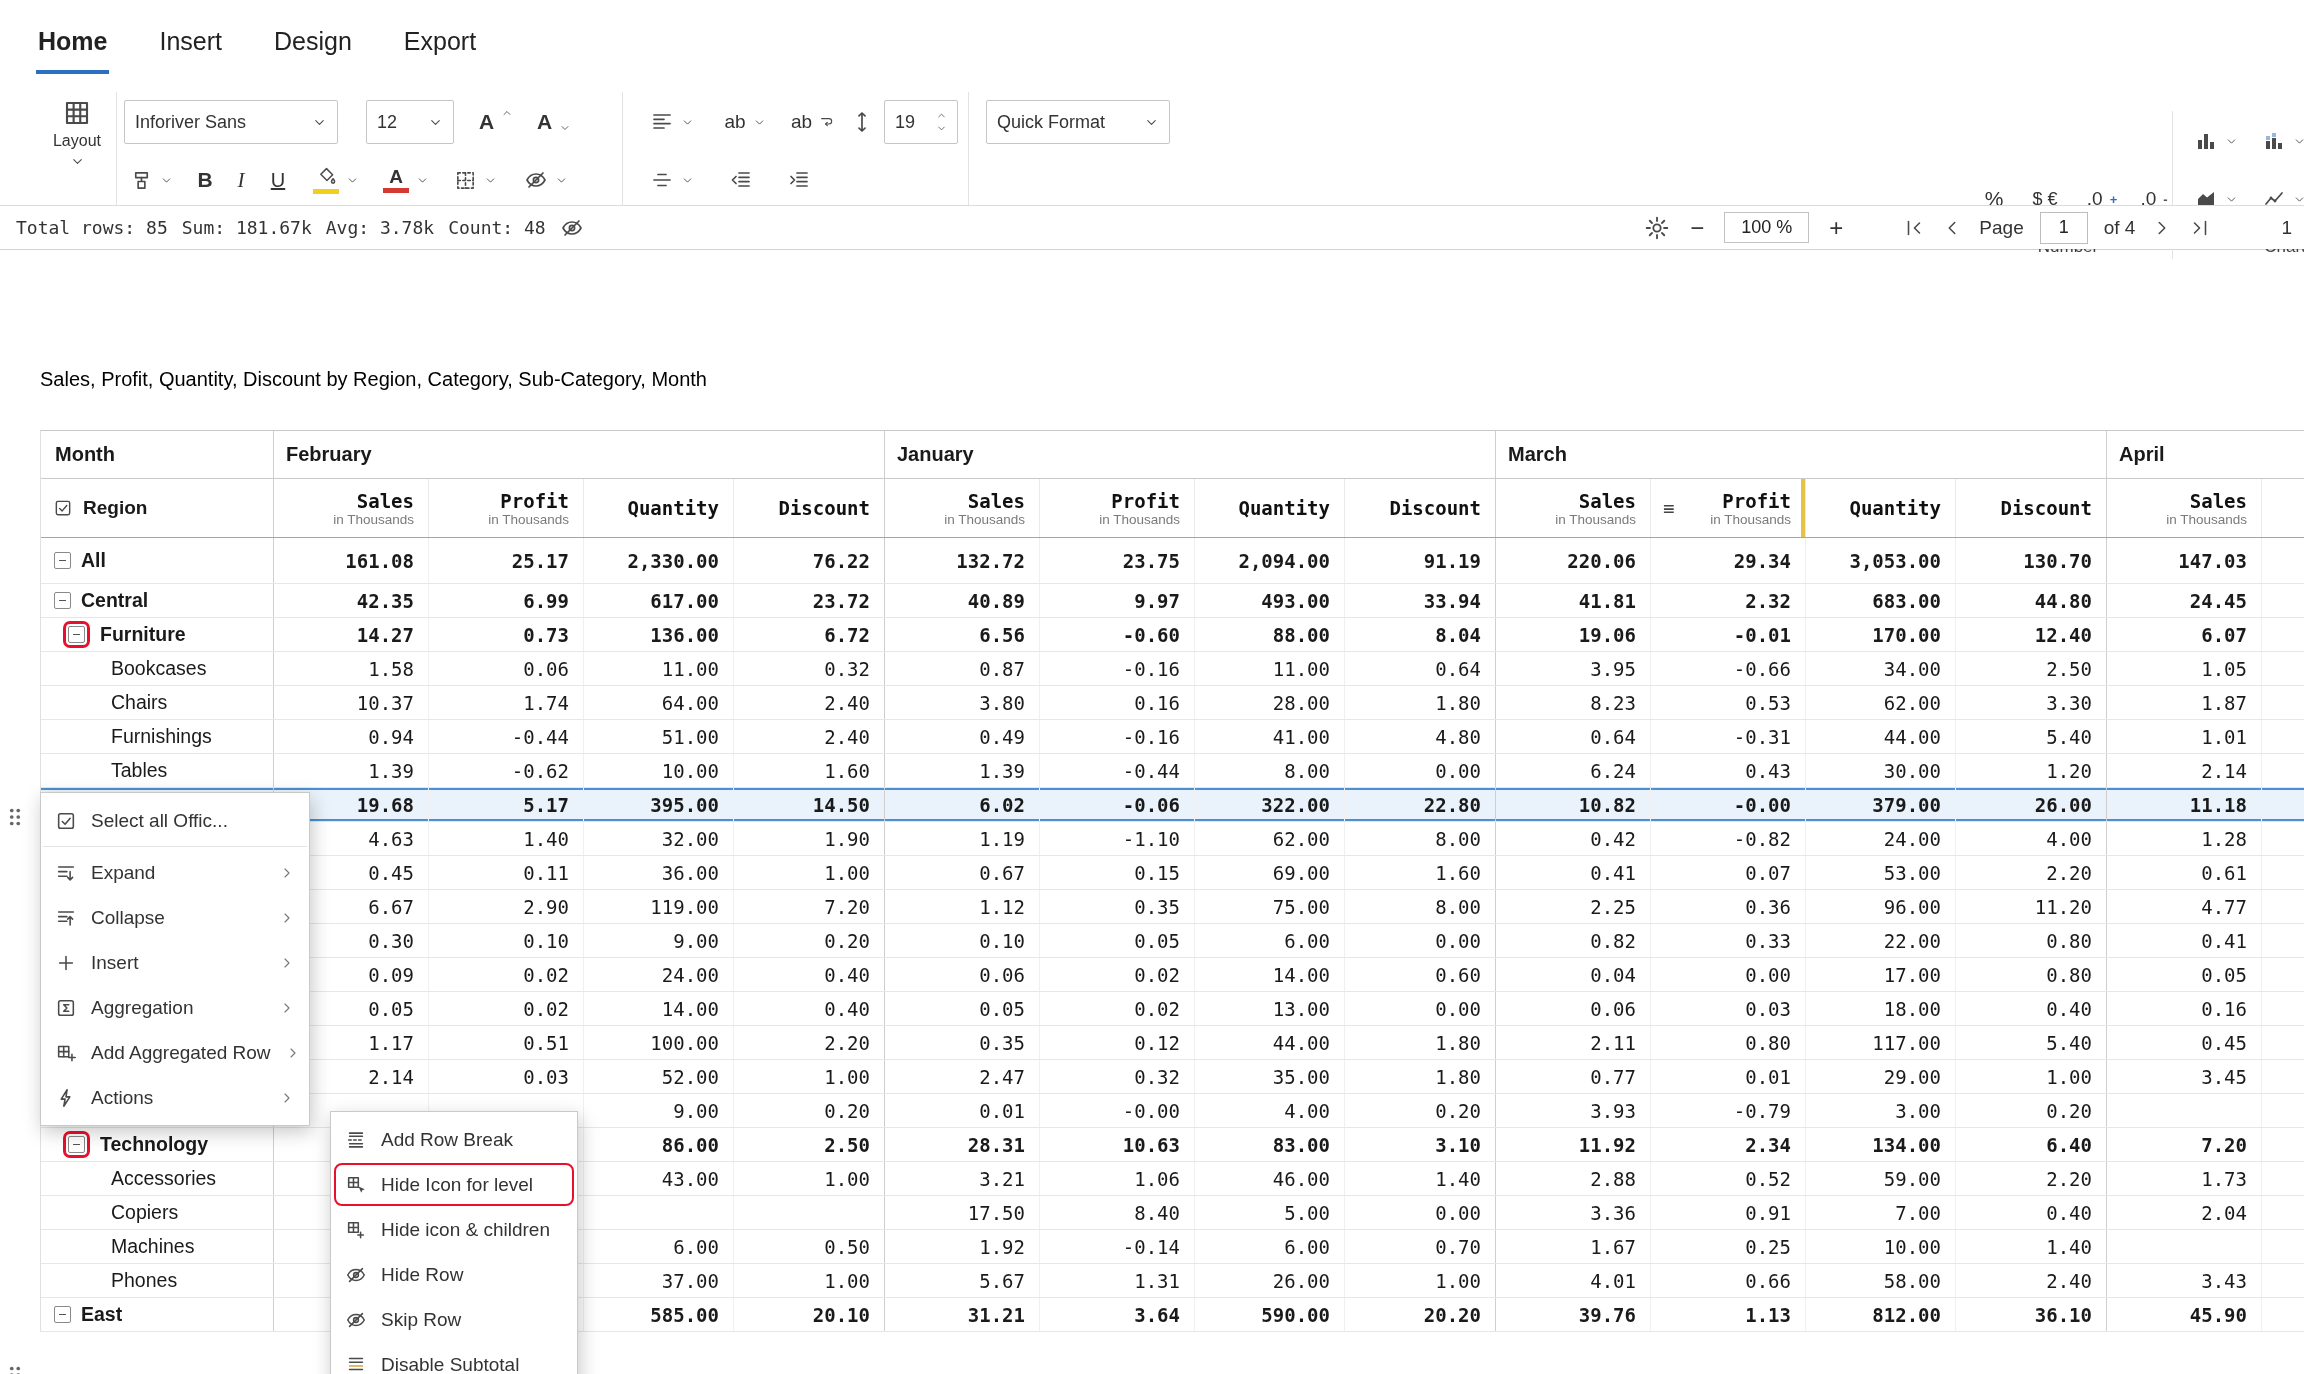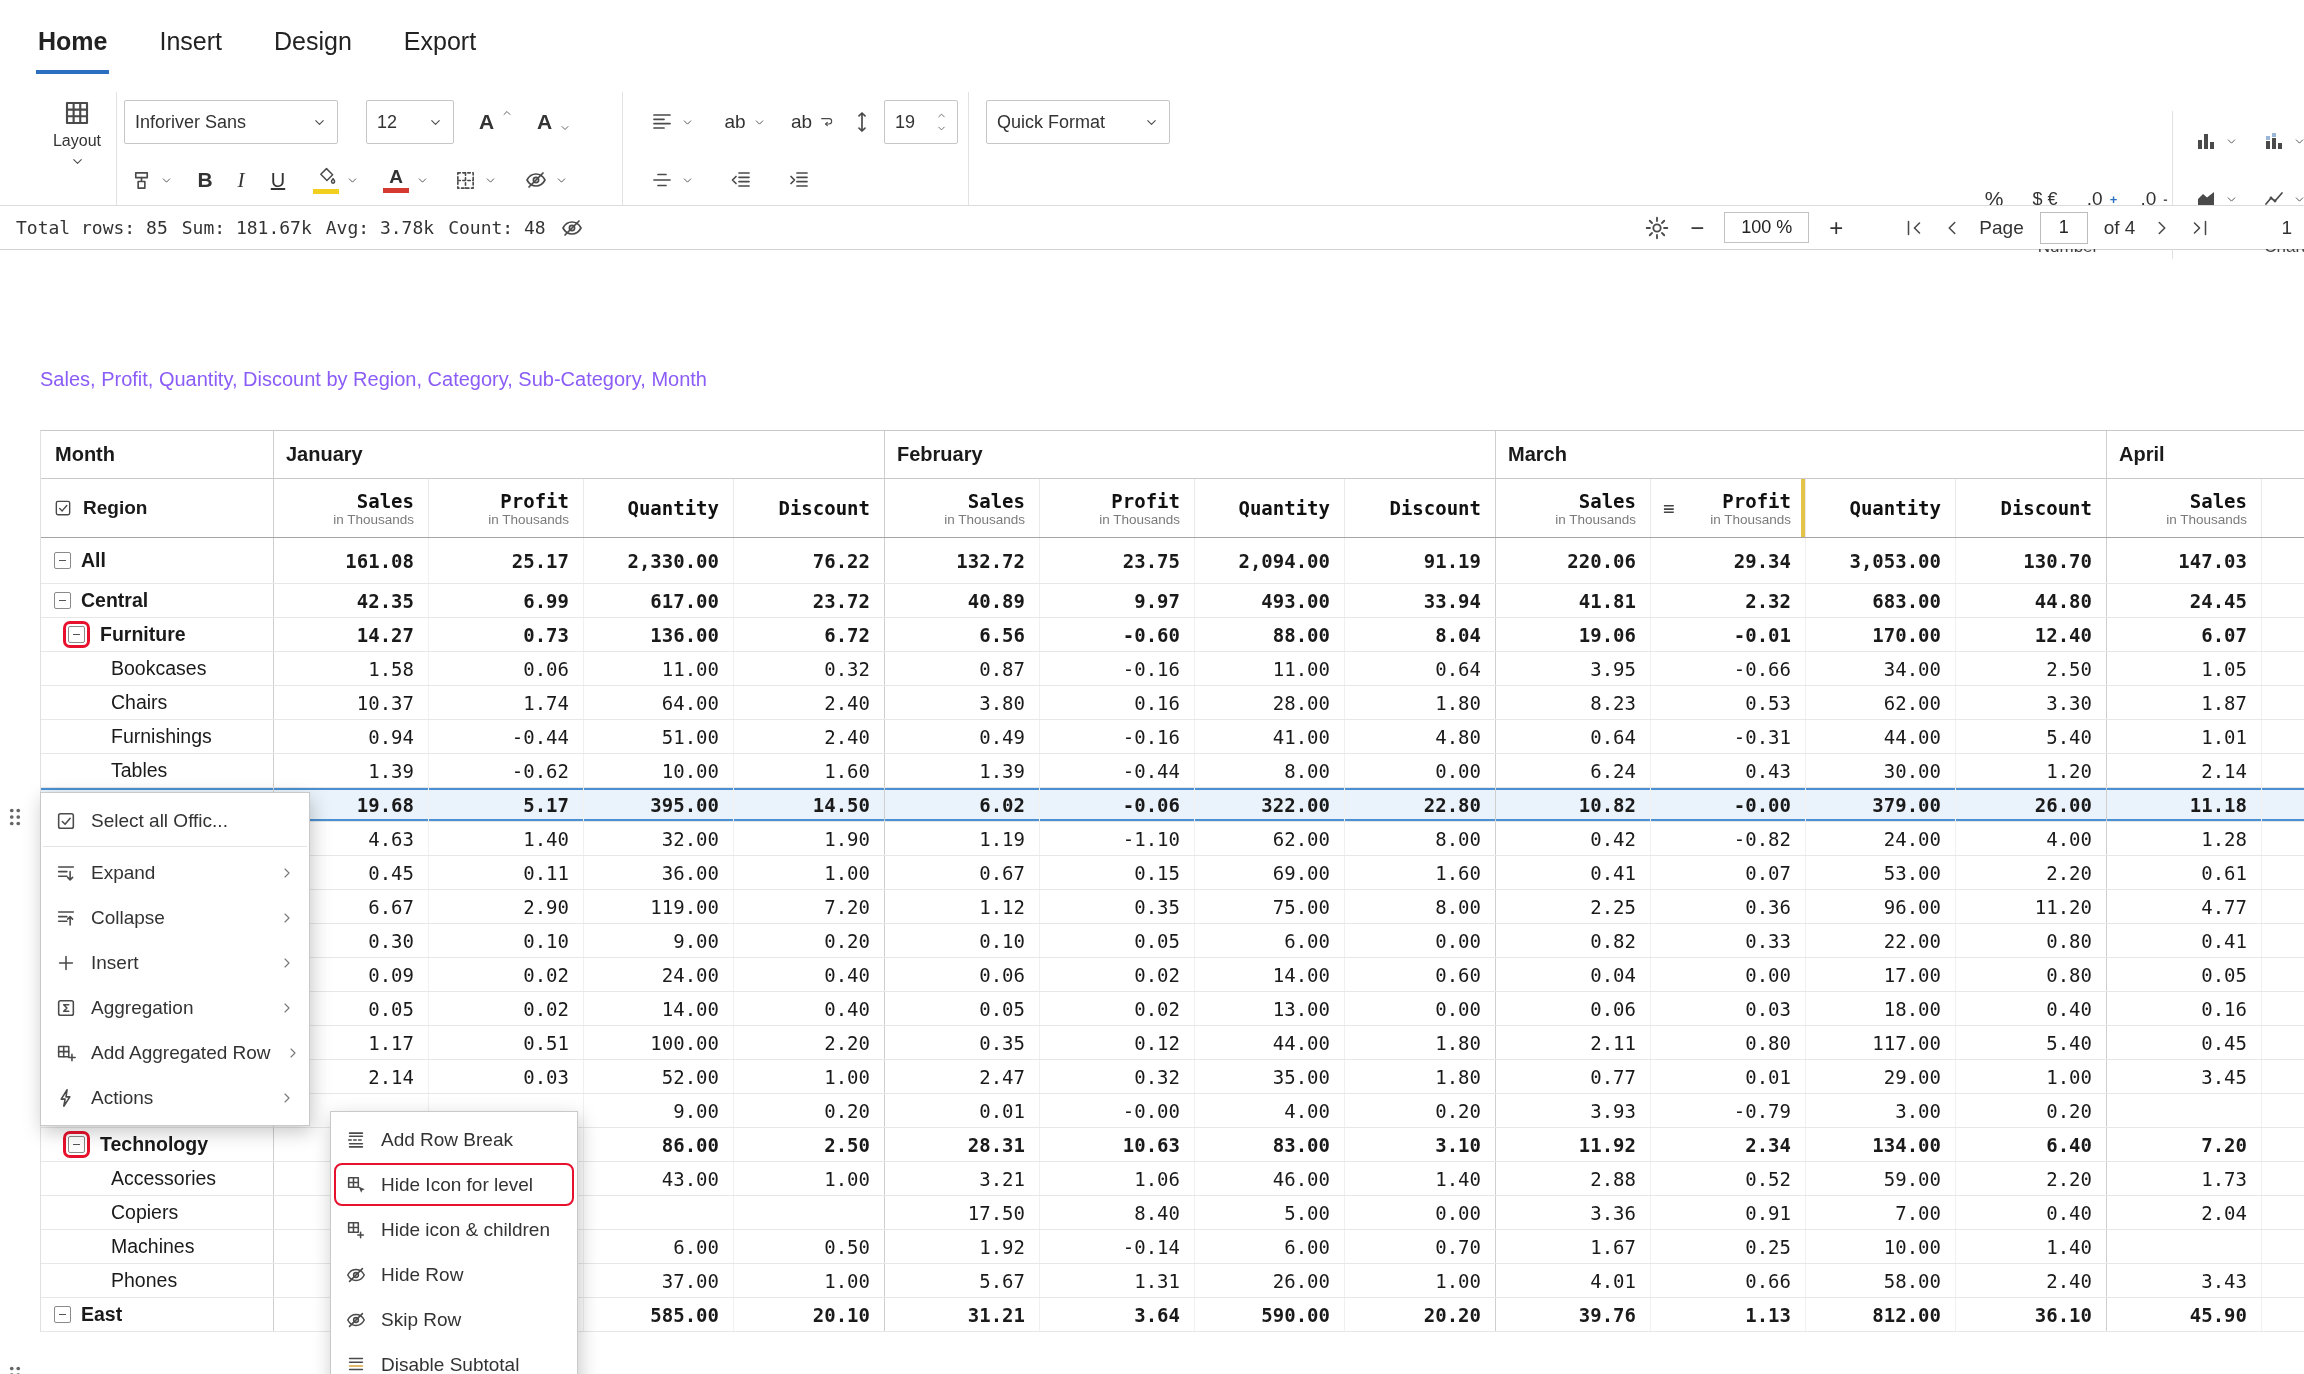--- a/index.html
+++ b/index.html
@@ -26,21 +26,21 @@
   .combo{position:absolute;display:flex;align-items:center;justify-content:space-between;border:1px solid #c6c6c6;border-radius:2px;background:#fff;font-size:18px;color:#333;padding:0 10px}
   .blabel{font-size:16px;color:#333}
   .bld{font-weight:bold;font-size:21px}
   .itl{font-style:italic;font-family:"Liberation Serif",serif;font-size:21px}
   .und{text-decoration:underline;font-size:20px}
   .cstack{display:flex;flex-direction:column;align-items:center;gap:2px}
   .cbar{width:26px;height:5px;display:block}
   .supp{font-size:13px;vertical-align:super}
   .spin-col{display:flex;flex-direction:column;gap:2px;margin-left:6px}
   
-  .title{position:absolute;left:40px;top:286px;font-size:20px;color:#8b5cf6}
+  .title{position:absolute;left:40px;top:286px;font-size:20px;color:#000000}
   
   #grid{position:absolute;left:40px;top:348px;width:2264px;border-top:1px solid #c9c9c9;border-left:1px solid #e0e0e0;background:#fff}
   .grow{display:flex;border-bottom:1px solid #e7e7e7;position:relative;background:transparent}
   .month-row{height:48px;border-bottom:1px solid #c9c9c9}
   .head-row{height:59px;border-bottom:1px solid #a5a5a5}
   .trow{height:34px}
   .trow.tall{height:46px}
   .trow.b{font-weight:bold}
   .trow.sel{background:#eaf3fb;box-shadow:inset 0 2px 0 #4a90d2,inset 0 -2px 0 #4a90d2;font-weight:bold}
   .c{flex:none;position:relative;display:flex;align-items:center;overflow:hidden}
@@ -390,22 +390,22 @@
 
     <div class="glabel" style="left:1198px;width:200px">Chart</div>
 
   </div>
 
   <div class="title">Sales, Profit, Quantity, Discount by Region, Category, Sub-Category, Month</div>
 
   <div id="grid">
         <div class="grow month-row">
           <div class="c mcorner" style="width: 232px;">Month</div>
+          <div class="c mcell" style="width: 611px;">February</div>
           <div class="c mcell" style="width: 611px;">January</div>
-          <div class="c mcell" style="width: 611px;">February</div>
           <div class="c mcell" style="width: 611px;">March</div>
           <div class="c mcell" style="width: 199px;">April</div>
         </div>
         <div class="grow head-row">
           <div class="c hcorner" style="width: 232px;">
             <span class="ic">
               <svg viewBox="0 0 24 24" width="20" height="20">
                 <rect x="4" y="4" width="16" height="16" rx="2"></rect>
                 <path d="M8 12.5l3 3 5.5-6.5"></path>
               </svg>

